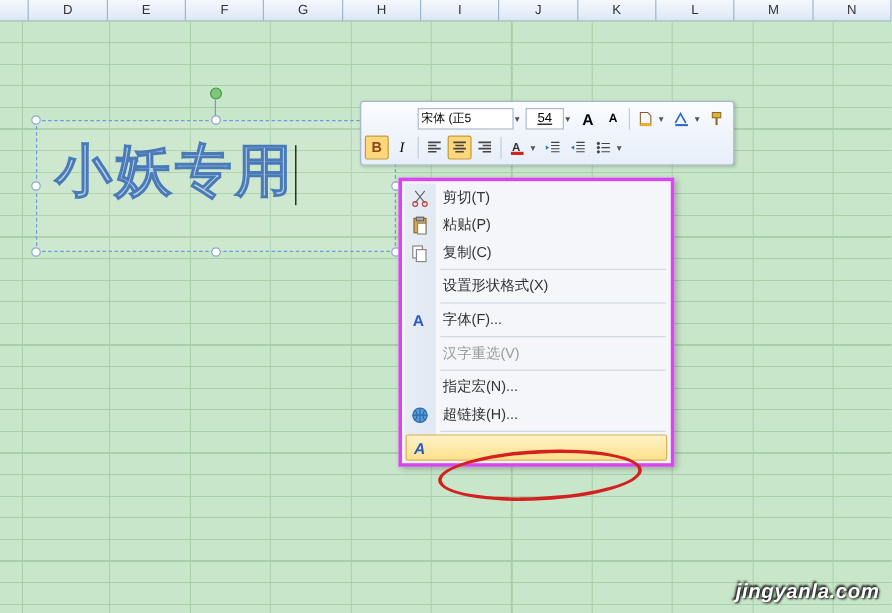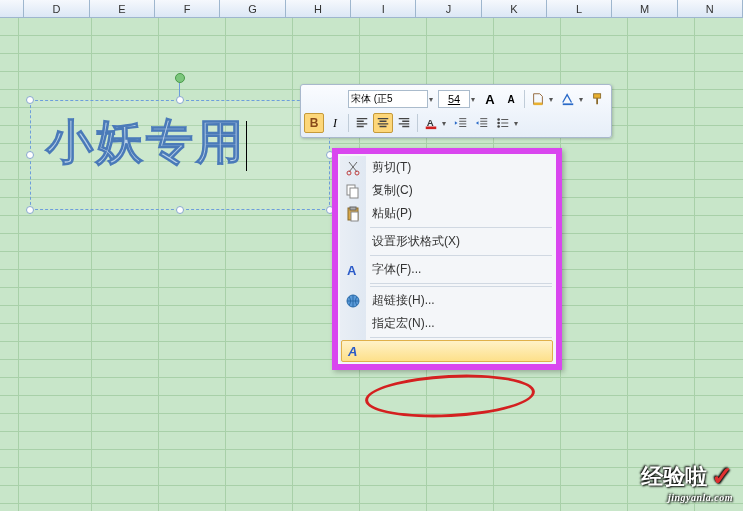--- a/index.html
+++ b/index.html
@@ -31,35 +31,35 @@
 .mini-row { display: flex; align-items: center; gap: 1px; height: 22px; }
 .mini-row + .mini-row { margin-top: 2px; }
 .font-sel { font-size: 10px; border: 1px solid #abc; background: #fff; padding: 1px 2px; height: 18px; width: 80px; margin-left: 44px; }
 .size-sel { font-size: 11px; border: 1px solid #abc; background: #fff; padding: 1px 2px; height: 18px; width: 32px; text-align: center; text-decoration: underline; }
 .mini-btn { width: 20px; height: 20px; display: inline-flex; align-items: center; justify-content: center; font-size: 12px; border: 1px solid transparent; border-radius: 2px; cursor: pointer; }
 .mini-btn.active { background: #fdd77a; border: 1px solid #c59a3a; }
 .mini-btn svg { width: 14px; height: 14px; }
 .dd { width: 8px; font-size: 8px; color: #555; }
 .sep { width: 1px; height: 18px; background: #c0ccd8; margin: 0 2px; }
 
-.context-menu { position: absolute; top: 148px; left: 332px; width: 230px; background: #f4f6f9; border: 6px solid #d946ef; box-shadow: 2px 2px 5px rgba(0,0,0,0.25); padding: 2px; }
+.context-menu { position: absolute; top: 148px; left: 332px; width: 230px; background: #f4f6f9; border: 3px solid #d946ef; box-shadow: 2px 2px 5px rgba(0,0,0,0.25); padding: 2px; }
 .menu-icon-col { position: absolute; left: 2px; top: 2px; bottom: 2px; width: 26px; background: linear-gradient(to right, #e9eef5, #e0e8f2); }
 .menu-item { position: relative; display: flex; align-items: center; height: 23px; font-size: 12px; color: #333; padding-left: 32px; cursor: default; z-index: 1; }
 .menu-item.disabled { color: #9a9a9a; }
 .menu-item.highlight { background: linear-gradient(#fff2c8, #fde08a); border: 1px solid #e0b04a; border-radius: 2px; margin: 0 1px; padding-left: 31px; height: 22px; }
 .menu-item .mi-icon { position: absolute; left: 4px; width: 18px; height: 18px; display: flex; align-items: center; justify-content: center; }
 .menu-item .mi-icon svg { width: 16px; height: 16px; }
 .menu-sep { height: 1px; background: #d0d8e2; margin: 2px 2px 2px 30px; position: relative; z-index: 1; }
 
 .red-circle { position: absolute; top: 375px; left: 365px; width: 170px; height: 42px; border: 3px solid #d42020; border-radius: 50%; pointer-events: none; z-index: 10; transform: rotate(-3deg); }
 
 .watermark { position: absolute; bottom: 8px; right: 10px; text-align: right; color: #fff; text-shadow: 1px 1px 2px #000, -1px -1px 2px #000; }
 .watermark .big { font-size: 22px; font-weight: bold; display: flex; align-items: center; gap: 4px; justify-content: flex-end; }
 .watermark .check { color: #e03030; font-size: 26px; font-weight: bold; }
-.watermark .small { font-size: 10px; font-style: italic; font-weight: bold; letter-spacing: 0.5px; font-family: Liberation Serif, serif; }
+.watermark .small { font-size: 17px; font-style: italic; font-weight: bold; letter-spacing: 0.5px; }
 </style>
 </head>
 <body>
 
 <div class="col-headers">
   <div class="col-header"></div>
   <div class="col-header">D</div>
   <div class="col-header">E</div>
   <div class="col-header">F</div>
   <div class="col-header">G</div>
@@ -177,74 +177,73 @@
           <path d="M4 2l8 10M12 2l-8 10" stroke="#666"></path>
           <circle cx="4" cy="13" r="2" fill="none" stroke="#c04040"></circle>
           <circle cx="12" cy="13" r="2" fill="none" stroke="#c04040"></circle>
         </svg>
       </span>
     <span>剪切(T)</span>
   </div>
   <div class="menu-item">
     <span class="mi-icon">
         <svg viewBox="0 0 16 16">
-          <rect x="2" y="2" width="8" height="10" fill="#fff" stroke="#888"></rect>
-          <rect x="5" y="5" width="8" height="10" fill="#fff" stroke="#888"></rect>
-        </svg>
-      </span>
-    <span>复制(C)</span>
-  </div>
-  <div class="menu-item">
-    <span class="mi-icon">
-        <svg viewBox="0 0 16 16">
           <rect x="3" y="2" width="10" height="12" fill="#d8a84a" stroke="#8a6a2a"></rect>
           <rect x="5" y="1" width="6" height="3" fill="#aaa" stroke="#666"></rect>
           <rect x="6" y="6" width="7" height="9" fill="#fff" stroke="#888"></rect>
         </svg>
       </span>
     <span>粘贴(P)</span>
   </div>
+  <div class="menu-item">
+    <span class="mi-icon">
+        <svg viewBox="0 0 16 16">
+          <rect x="2" y="2" width="8" height="10" fill="#fff" stroke="#888"></rect>
+          <rect x="5" y="5" width="8" height="10" fill="#fff" stroke="#888"></rect>
+        </svg>
+      </span>
+    <span>复制(C)</span>
+  </div>
   <div class="menu-sep"></div>
   <div class="menu-item">
     <span>设置形状格式(X)</span>
   </div>
   <div class="menu-sep"></div>
   <div class="menu-item">
     <span class="mi-icon">
         <svg viewBox="0 0 16 16">
           <text x="2" y="13" font-size="13" font-weight="bold" fill="#2a5ac8">A</text>
         </svg>
       </span>
     <span>字体(F)...</span>
   </div>
   <div class="menu-sep"></div>
-  <div class="menu-sep"></div>
+  <div class="menu-item disabled">
+    <span>汉字重选(V)</span>
+  </div>
+  <div class="menu-sep"></div>
+  <div class="menu-item">
+    <span>指定宏(N)...</span>
+  </div>
   <div class="menu-item">
     <span class="mi-icon">
         <svg viewBox="0 0 16 16">
           <circle cx="8" cy="8" r="6" fill="#5a9ad8" stroke="#2a6aa8"></circle>
           <path d="M2 8h12M8 2v12M4 4c2 2 2 6 0 8M12 4c-2 2-2 6 0 8" stroke="#2a6aa8" fill="none"></path>
         </svg>
       </span>
     <span>超链接(H)...</span>
   </div>
-  <div class="menu-item">
-    <span>指定宏(N)...</span>
-  </div>
   <div class="menu-sep"></div>
   <div class="menu-item highlight">
     <span class="mi-icon">
         <svg viewBox="0 0 16 16">
           <text x="1" y="13" font-size="13" font-weight="bold" font-style="italic" fill="#2a5ac8">A</text>
         </svg>
       </span>
   </div>
 </div>
 
 <div class="red-circle"></div>
 
 <div class="watermark">
-  <div class="big">
-      <span>经验啦</span>
-      <span class="check">✓</span>
-    </div>
   <div class="small">jingyanla.com</div>
 </div>
 
 </body></html>

